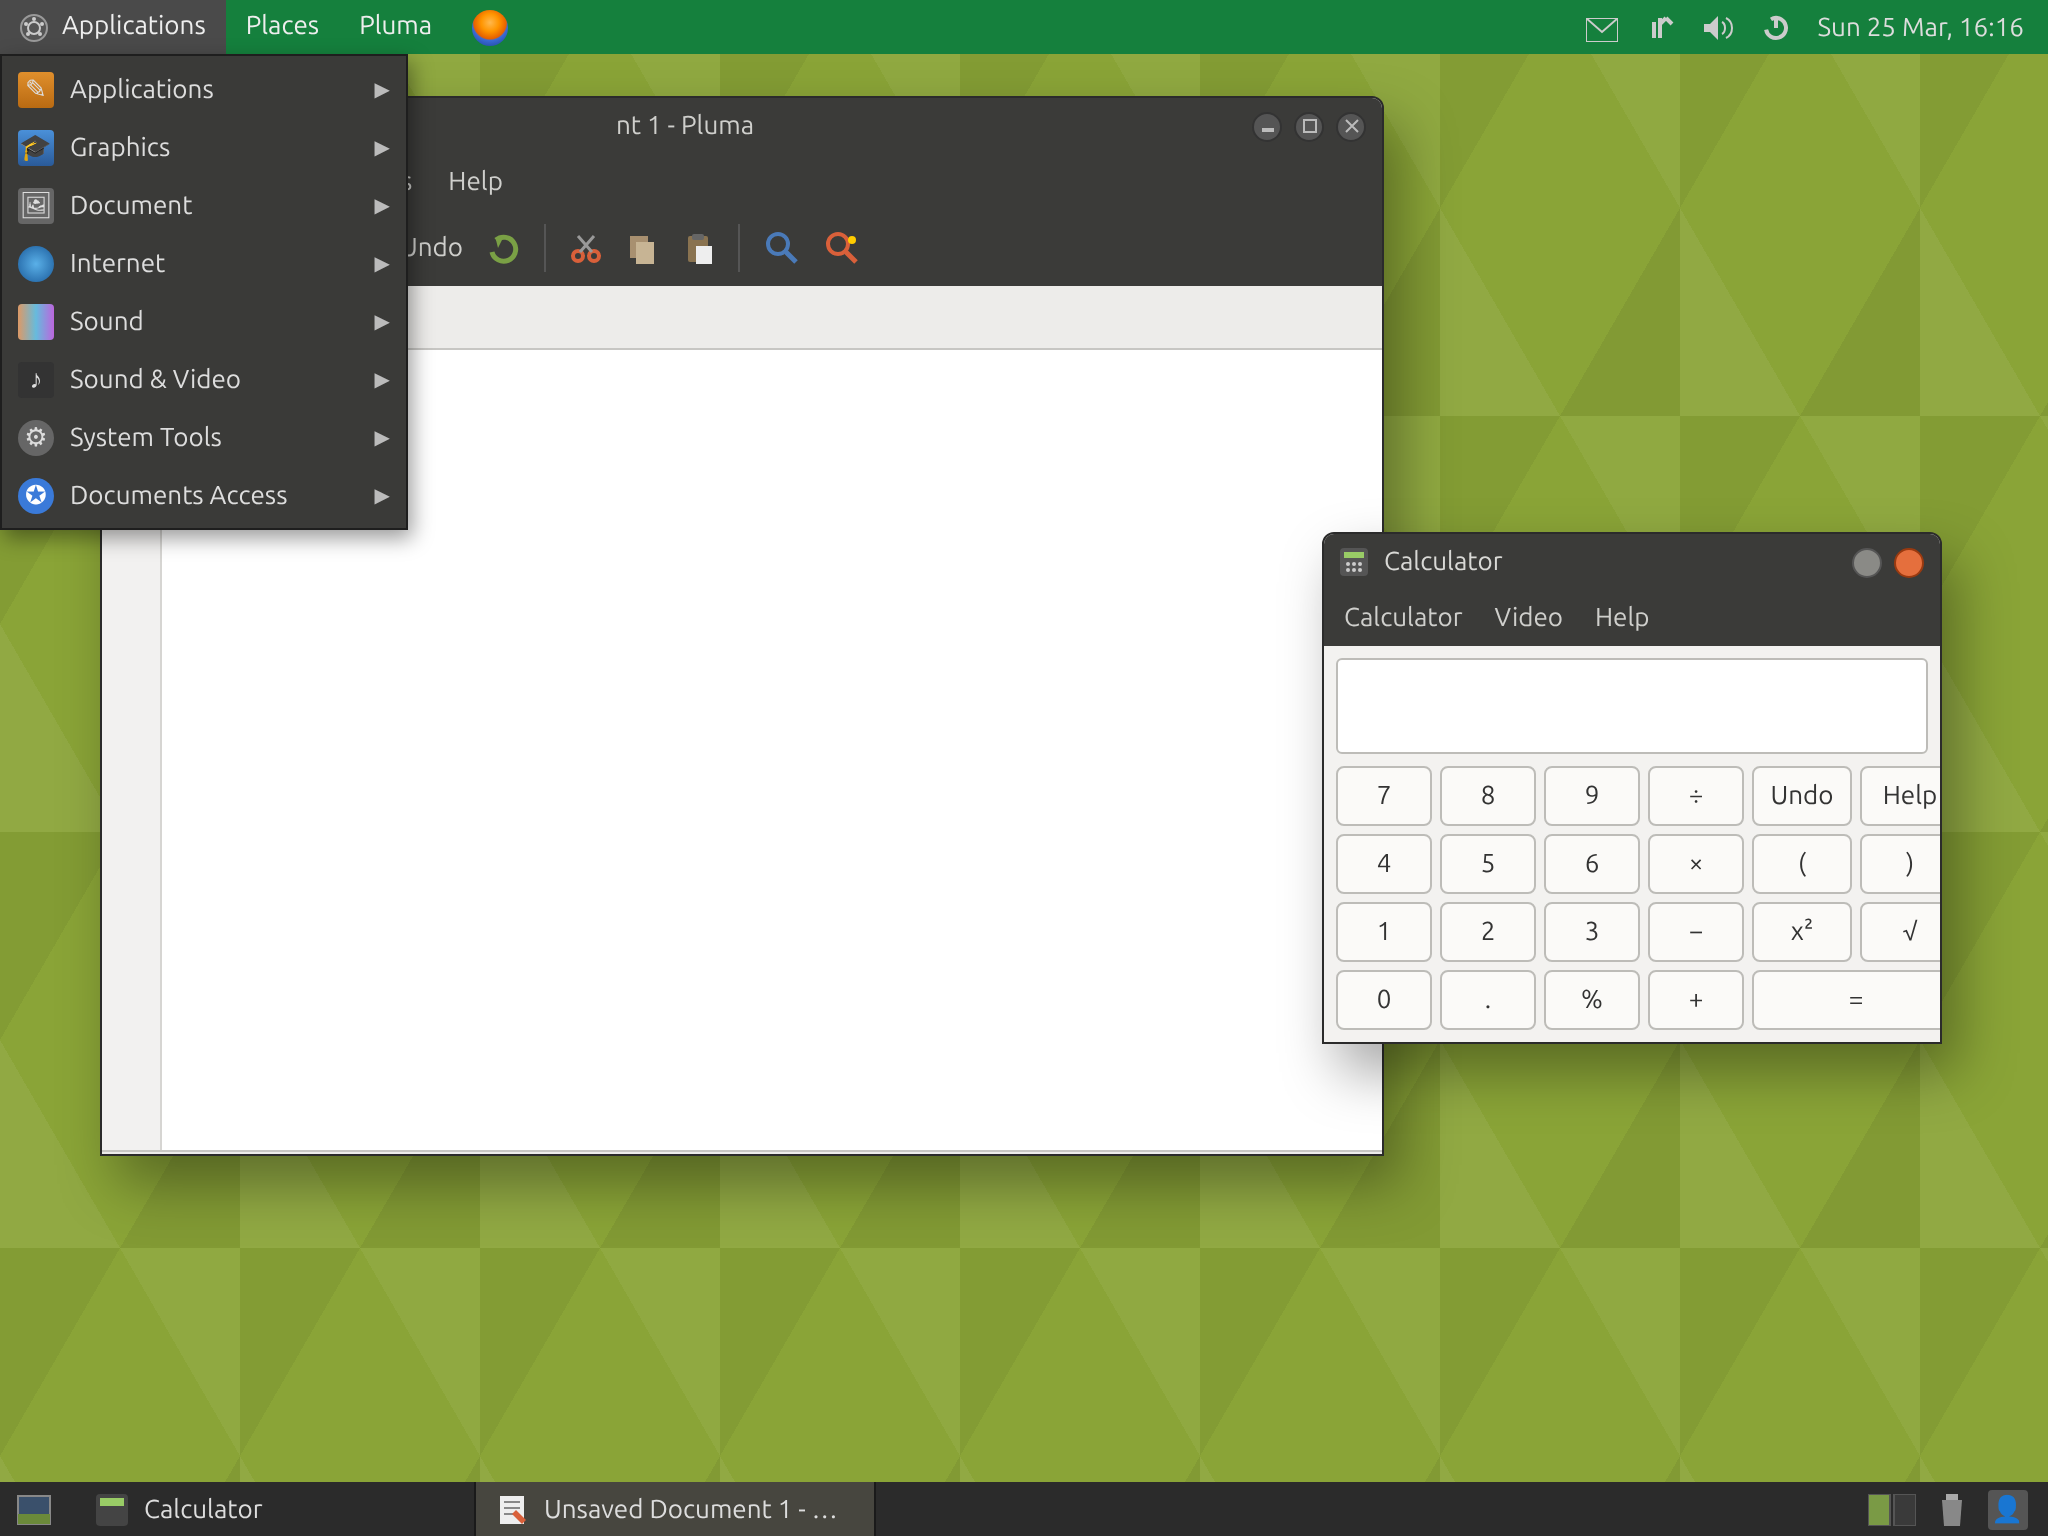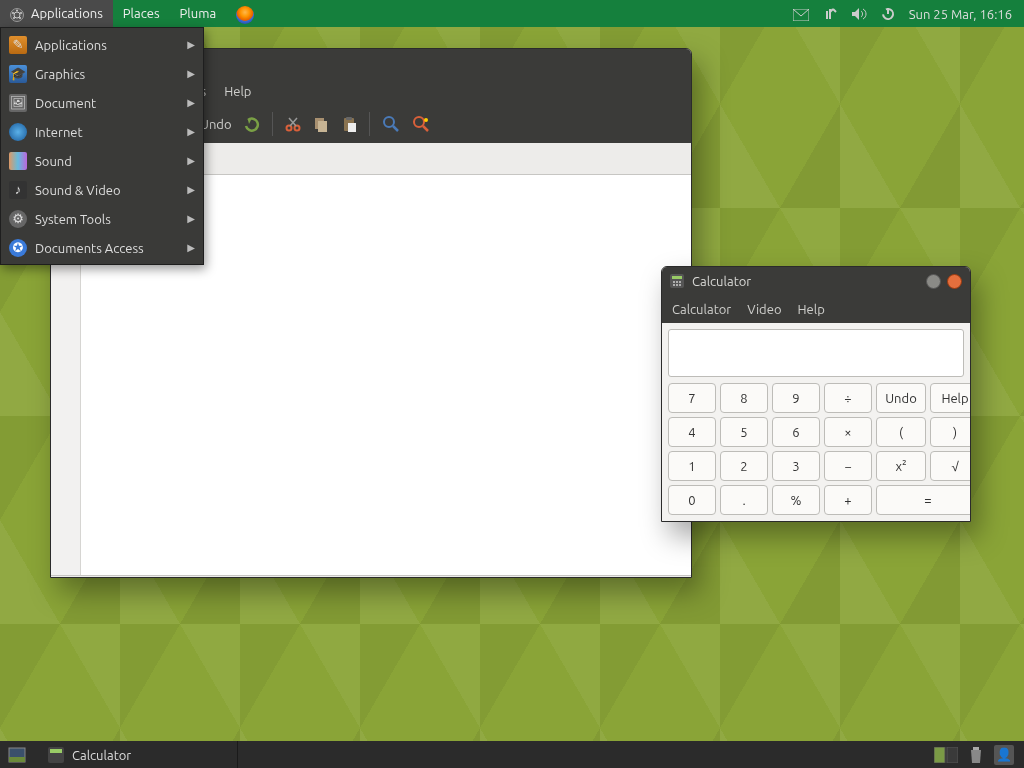--- a/index.html
+++ b/index.html
@@ -166,20 +166,21 @@
   </div>
   <div class="app-item">
     <span class="app-icon" style="background:#3a7ad9;border-radius:50%;color:#fff">✪</span>
     <span>Documents Access</span>
       <span class="arrow">▶</span>
   </div>
 </div>
 
 <div class="window pluma">
   <div class="titlebar">
+    <div class="title-text">nt 1 - Pluma</div>
     <div class="win-ctl">
       <div>
           <svg width="8" height="8">
             <line x1="1" y1="6" x2="7" y2="6" stroke="#bbb" stroke-width="2"></line>
           </svg>
         </div>
       <div>
           <svg width="8" height="8">
             <rect x="1" y="1" width="6" height="6" fill="none" stroke="#bbb"></rect>
           </svg>
@@ -345,20 +346,28 @@
       <rect x="1" y="10" width="16" height="5" fill="#6b8a3a"></rect>
     </svg>
   <div style="width:12px"></div>
   <div class="task">
     <svg class="tico" width="16" height="16">
         <rect width="16" height="16" fill="#444" rx="2"></rect>
         <rect x="2" y="2" width="12" height="4" fill="#9c6"></rect>
       </svg>
     <span>Calculator</span>
   </div>
+  <div class="task active">
+    <svg class="tico" width="16" height="16">
+        <rect x="2" y="1" width="12" height="14" fill="#eee"></rect>
+        <path d="M4 4h8M4 7h8M4 10h5" stroke="#888"></path>
+        <path d="M10 8l5 5-2 2-5-5z" fill="#d9603a"></path>
+      </svg>
+    <span>Unsaved Document 1 - …</span>
+  </div>
   <div class="bottom-right">
     <svg width="24" height="16">
         <rect x="0" y="0" width="11" height="16" fill="#7a9a45" stroke="#555"></rect>
         <rect x="13" y="0" width="11" height="16" fill="#3a3a3a" stroke="#555"></rect>
       </svg>
     <svg width="16" height="18">
         <path d="M3 4h10l-1 13H4z" fill="#888"></path>
         <rect x="5" y="1" width="6" height="3" fill="#aaa"></rect>
       </svg>
     <div style="width:20px;height:20px;background:#555;border-radius:2px;display:flex;align-items:center;justify-content:center">👤</div>

